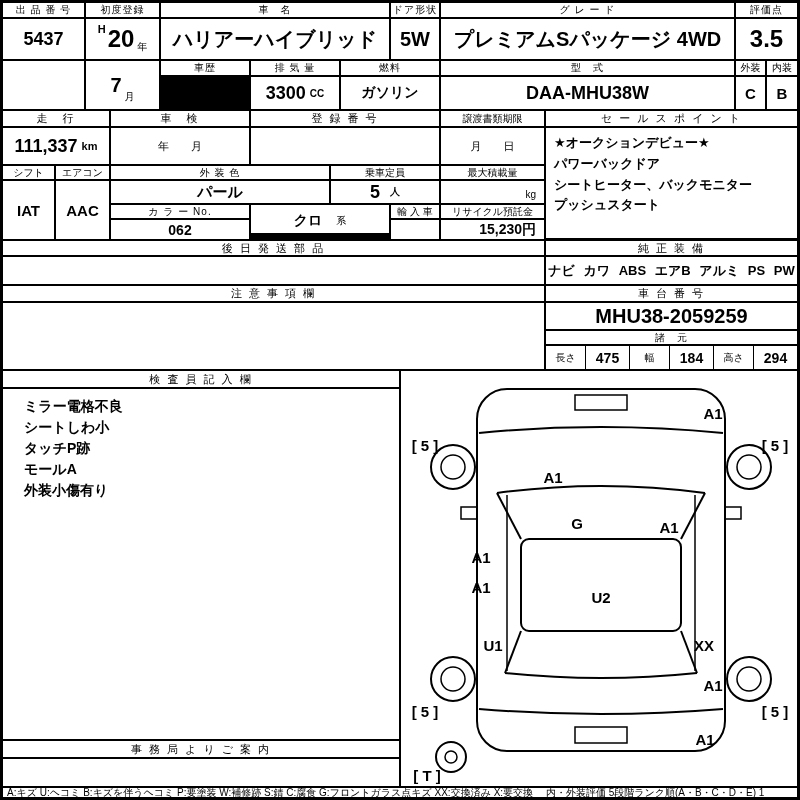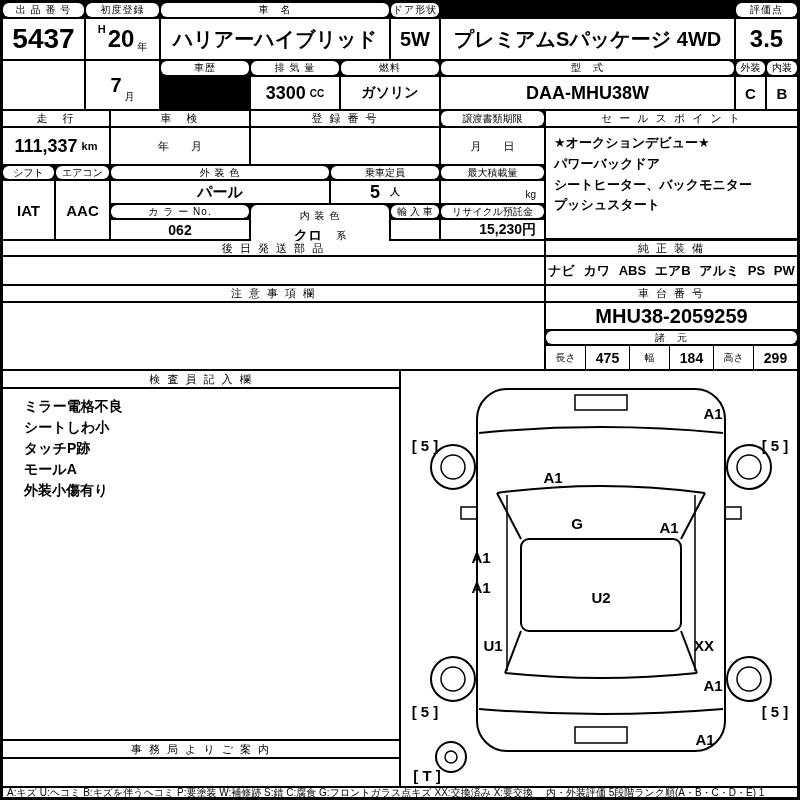--- a/index.html
+++ b/index.html
@@ -2,24 +2,24 @@
 <html><head>
 <meta charset="utf-8">
 <style>
   * { margin:0; padding:0; box-sizing:border-box; }
   html,body { width:800px; height:800px; background:#fff;
     font-family:"Liberation Sans","DejaVu Sans",sans-serif; color:#000; }
   .sheet { position:relative; width:800px; height:800px; background:#000; overflow:hidden; }
   .sheet::after { content:""; position:absolute; inset:0; border:3px solid #000; pointer-events:none; }
   .c { position:absolute; background:#fff; display:flex; align-items:center; justify-content:center;
        overflow:hidden; white-space:nowrap; }
-  .h  { font-size:10px; letter-spacing:1px;border-radius:6px; }
+  .h  { font-size:10px; letter-spacing:1px; }
   .h2 { font-size:11px; letter-spacing:2px; }
   .v  { font-weight:bold; }
-  .f26{font-size:28px}.f24{font-size:24px}.f20{font-size:20px}.f18{font-size:18px}
+  .f26{font-size:18px}.f24{font-size:24px}.f20{font-size:20px}.f18{font-size:18px}
   .f16{font-size:16px}.f15{font-size:15px}.f14{font-size:14px}.f11{font-size:11px}
   .blk { display:block; text-align:left; white-space:normal; }
   .era { font-size:11px; font-weight:bold; align-self:flex-start; margin:4px 2px 0 0; }
   .unit-br { font-size:10px; font-weight:normal; align-self:flex-end; margin:0 0 5px 3px; }
   .unit-sm { font-size:10px; font-weight:bold; margin-left:4px; }
   .rt { justify-content:flex-end; padding-right:8px; }
   .kg { align-items:flex-end; justify-content:flex-end; padding:0 8px 3px 0; font-size:10px; }
   .sales { padding:5px 8px; font-weight:bold; font-size:13px; line-height:1.6; }
   .notes { padding:7px 21px; font-weight:bold; font-size:14px; line-height:1.5; }
   .equip { font-weight:bold; font-size:13px; word-spacing:5px; }
@@ -51,20 +51,21 @@
     <span class="v f20">7</span>
     <span class="unit-br">月</span>
   </div>
 
   <div class="c h" style="left:161px;top:3px;width:228px;height:14px">車　名</div>
   <div class="c v f20" style="left:161px;top:19px;width:228px;height:40px">ハリアーハイブリッド</div>
 
   <div class="c h" style="left:391px;top:3px;width:48px;height:14px">ドア形状</div>
   <div class="c v f20" style="left:391px;top:19px;width:48px;height:40px">5W</div>
 
+  <div class="c h" style="left:441px;top:3px;width:293px;height:14px">グ レ ー ド</div>
   <div class="c v f20" style="left:441px;top:19px;width:293px;height:40px">プレミアムSパッケージ 4WD</div>
 
   <div class="c h" style="left:736px;top:3px;width:61px;height:14px">評価点</div>
   <div class="c v f24" style="left:736px;top:19px;width:61px;height:40px">3.5</div>
 
   <div class="c h" style="left:161px;top:61px;width:88px;height:14px">車歴</div>
 
   <div class="c h" style="left:251px;top:61px;width:88px;height:14px">排 気 量</div>
   <div class="c" style="left:251px;top:77px;width:88px;height:32px">
     <span class="v f18">3300</span>
@@ -121,21 +122,21 @@
 
   <div class="c h" style="left:441px;top:166px;width:103px;height:13px;letter-spacing:0">最大積載量</div>
   <div class="c kg" style="left:441px;top:181px;width:103px;height:22px">
     <span>kg</span>
   </div>
 
   <div class="c h" style="left:111px;top:205px;width:138px;height:13px">カ ラ ー No.</div>
   <div class="c v f14" style="left:111px;top:220px;width:138px;height:19px">062</div>
 
   <div class="c h" style="left:251px;top:205px;width:138px;height:22px">内 装 色</div>
-  <div class="c" style="left:251px;top:223px;width:138px;height:25px">
+  <div class="c" style="left:251px;top:208px;width:138px;height:25px">
     <span class="v f14">クロ</span>
     <span class="unit-sm" style="margin-left:14px;font-weight:normal">系</span>
   </div>
 
   <div class="c h" style="left:391px;top:205px;width:48px;height:13px;letter-spacing:0">輸 入 車</div>
   <div class="c" style="left:391px;top:220px;width:48px;height:19px"></div>
 
   <div class="c h" style="left:441px;top:205px;width:103px;height:13px;letter-spacing:0">リサイクル預託金</div>
   <div class="c v f14 rt" style="left:441px;top:220px;width:103px;height:19px">15,230円</div>
 
@@ -151,21 +152,21 @@
   <div class="c h2" style="left:546px;top:286px;width:251px;height:15px">車 台 番 号</div>
   <div class="c v f20" style="left:546px;top:303px;width:251px;height:26px">MHU38-2059259</div>
 
   <div class="c h" style="left:546px;top:331px;width:251px;height:13px">諸　元</div>
   <div class="c" style="left:546px;top:346px;width:251px;height:23px;padding:0">
     <span class="dim-l">長さ</span>
     <span class="dim-v">475</span>
     <span class="dim-l">幅</span>
     <span class="dim-v">184</span>
     <span class="dim-l">高さ</span>
-    <span class="dim-v">299</span>
+    <span class="dim-v">294</span>
   </div>
 
   <div class="c h2" style="left:3px;top:371px;width:396px;height:16px">検 査 員 記 入 欄</div>
   <div class="c notes blk" style="left:3px;top:389px;width:396px;height:350px">
       <div>ミラー電格不良</div>
       <div>シートしわ小</div>
       <div>タッチP跡</div>
       <div>モールA</div>
       <div>外装小傷有り</div>
     </div>

